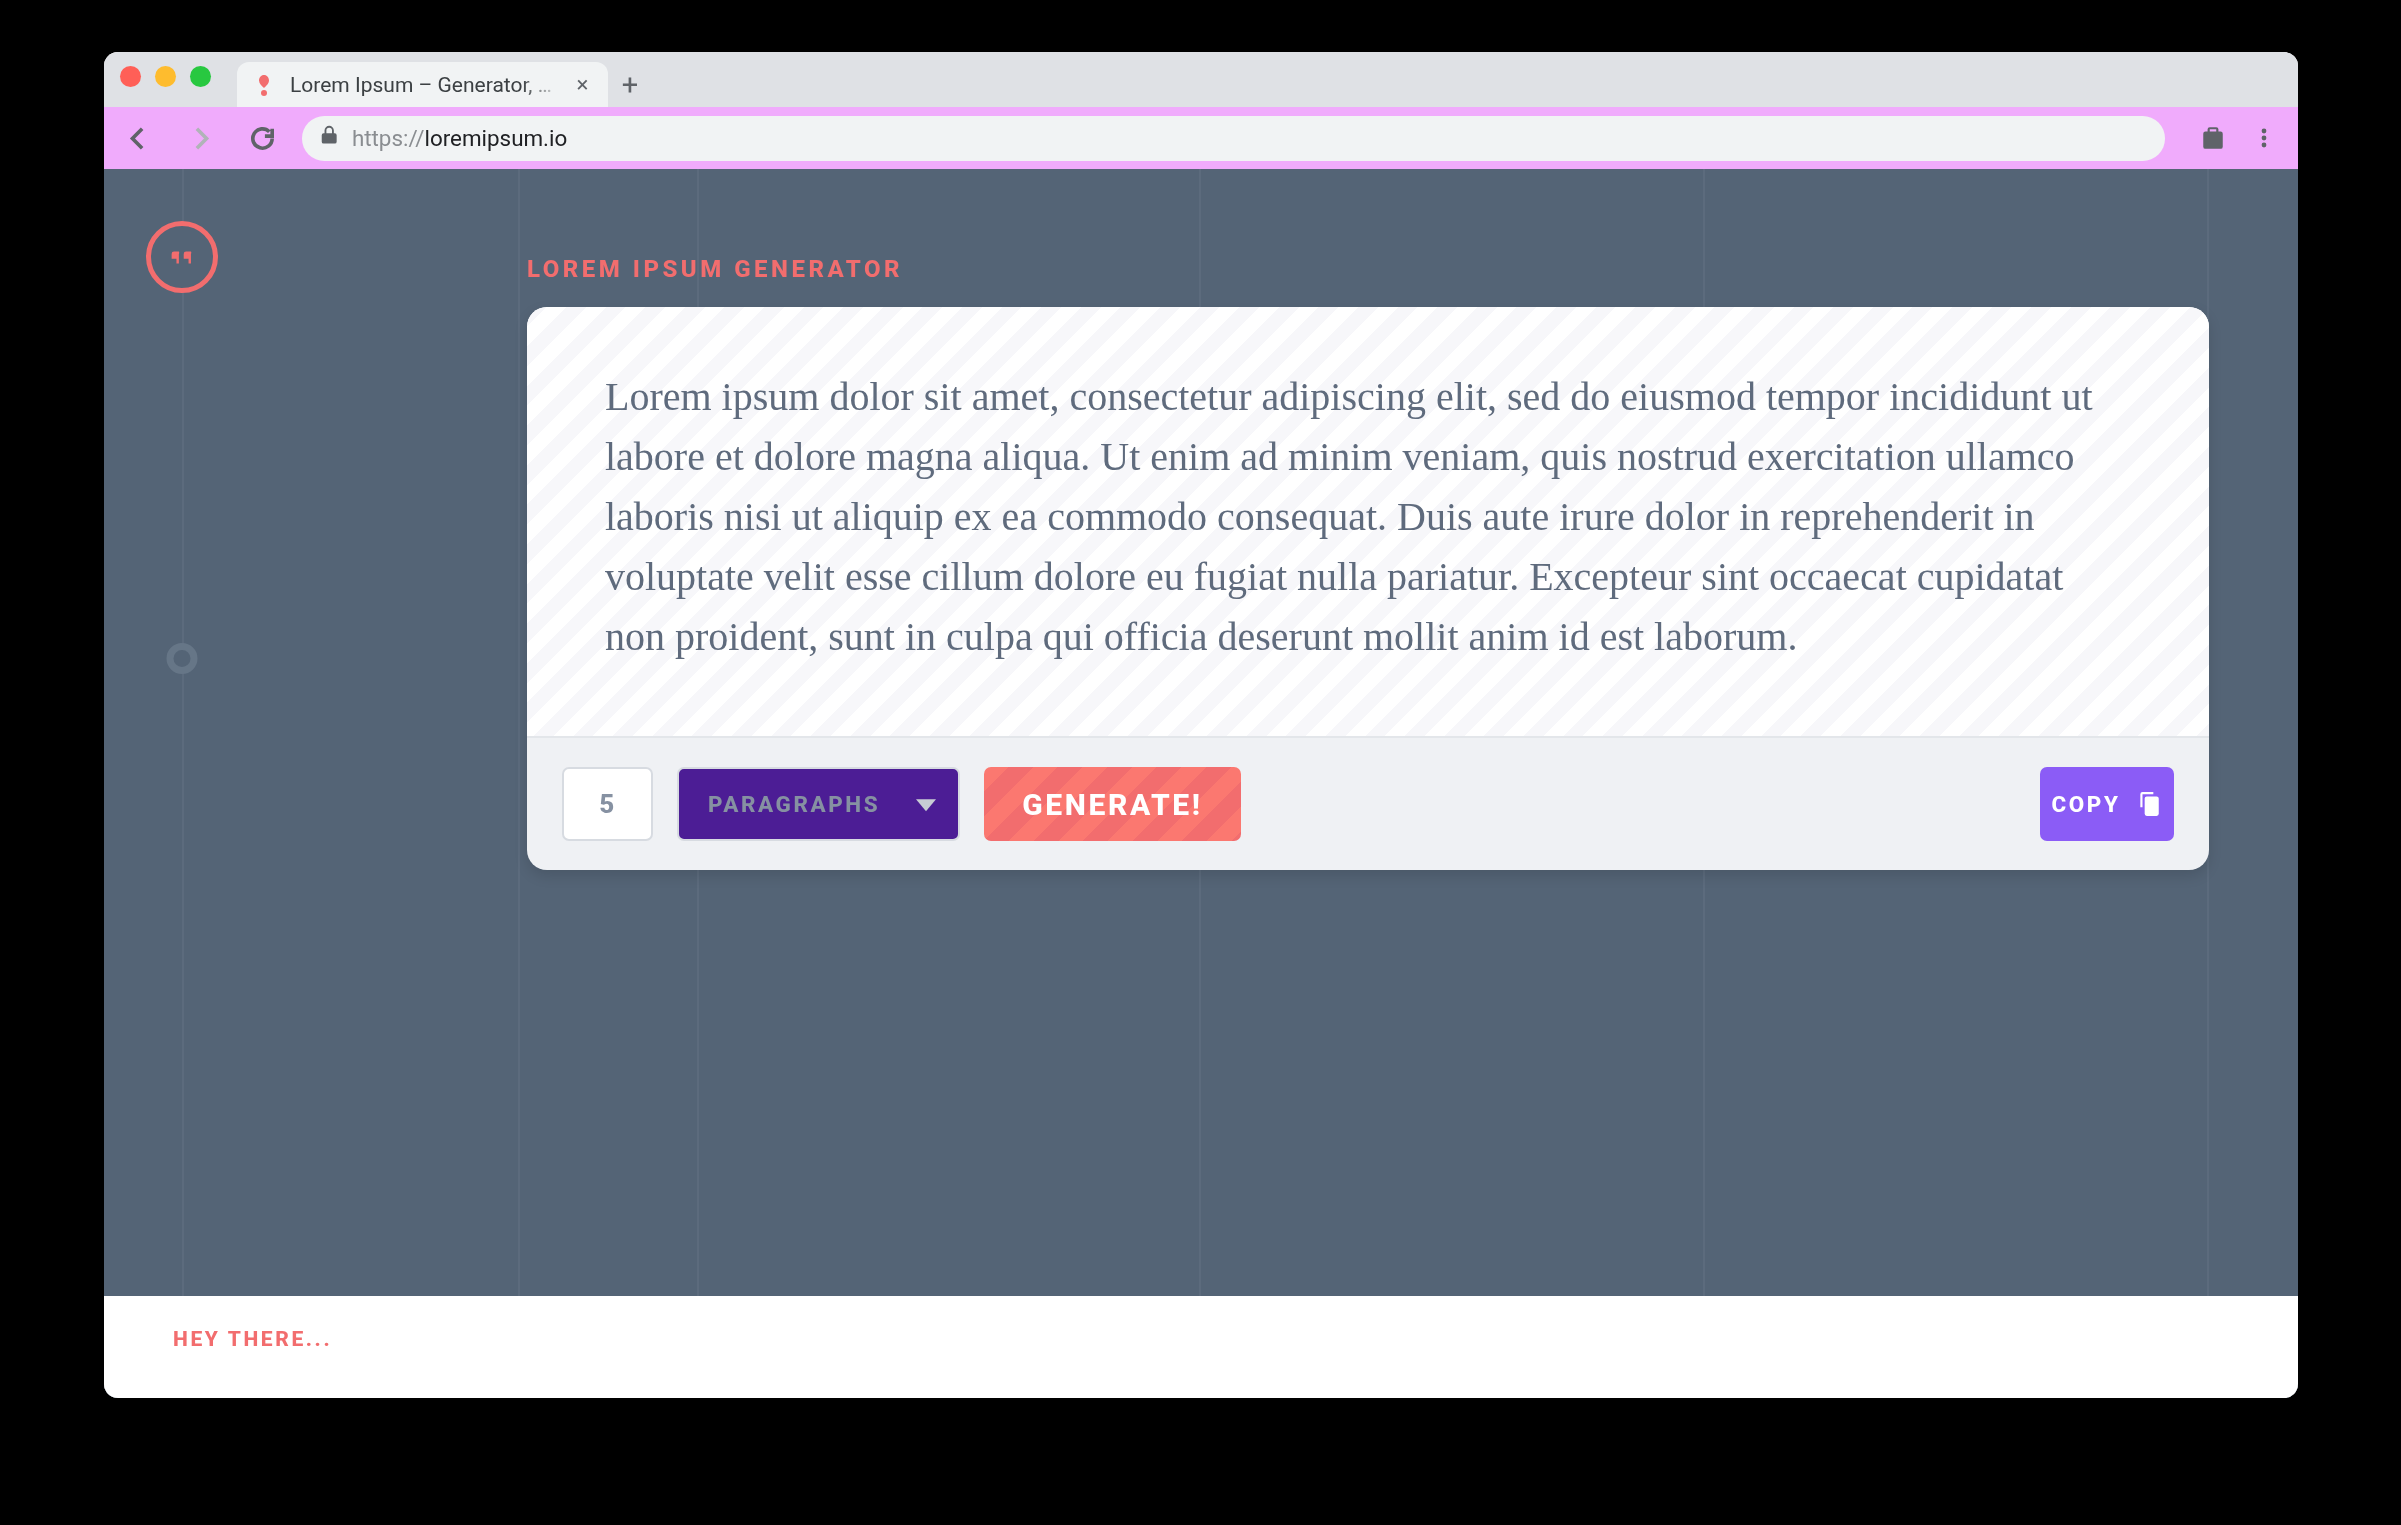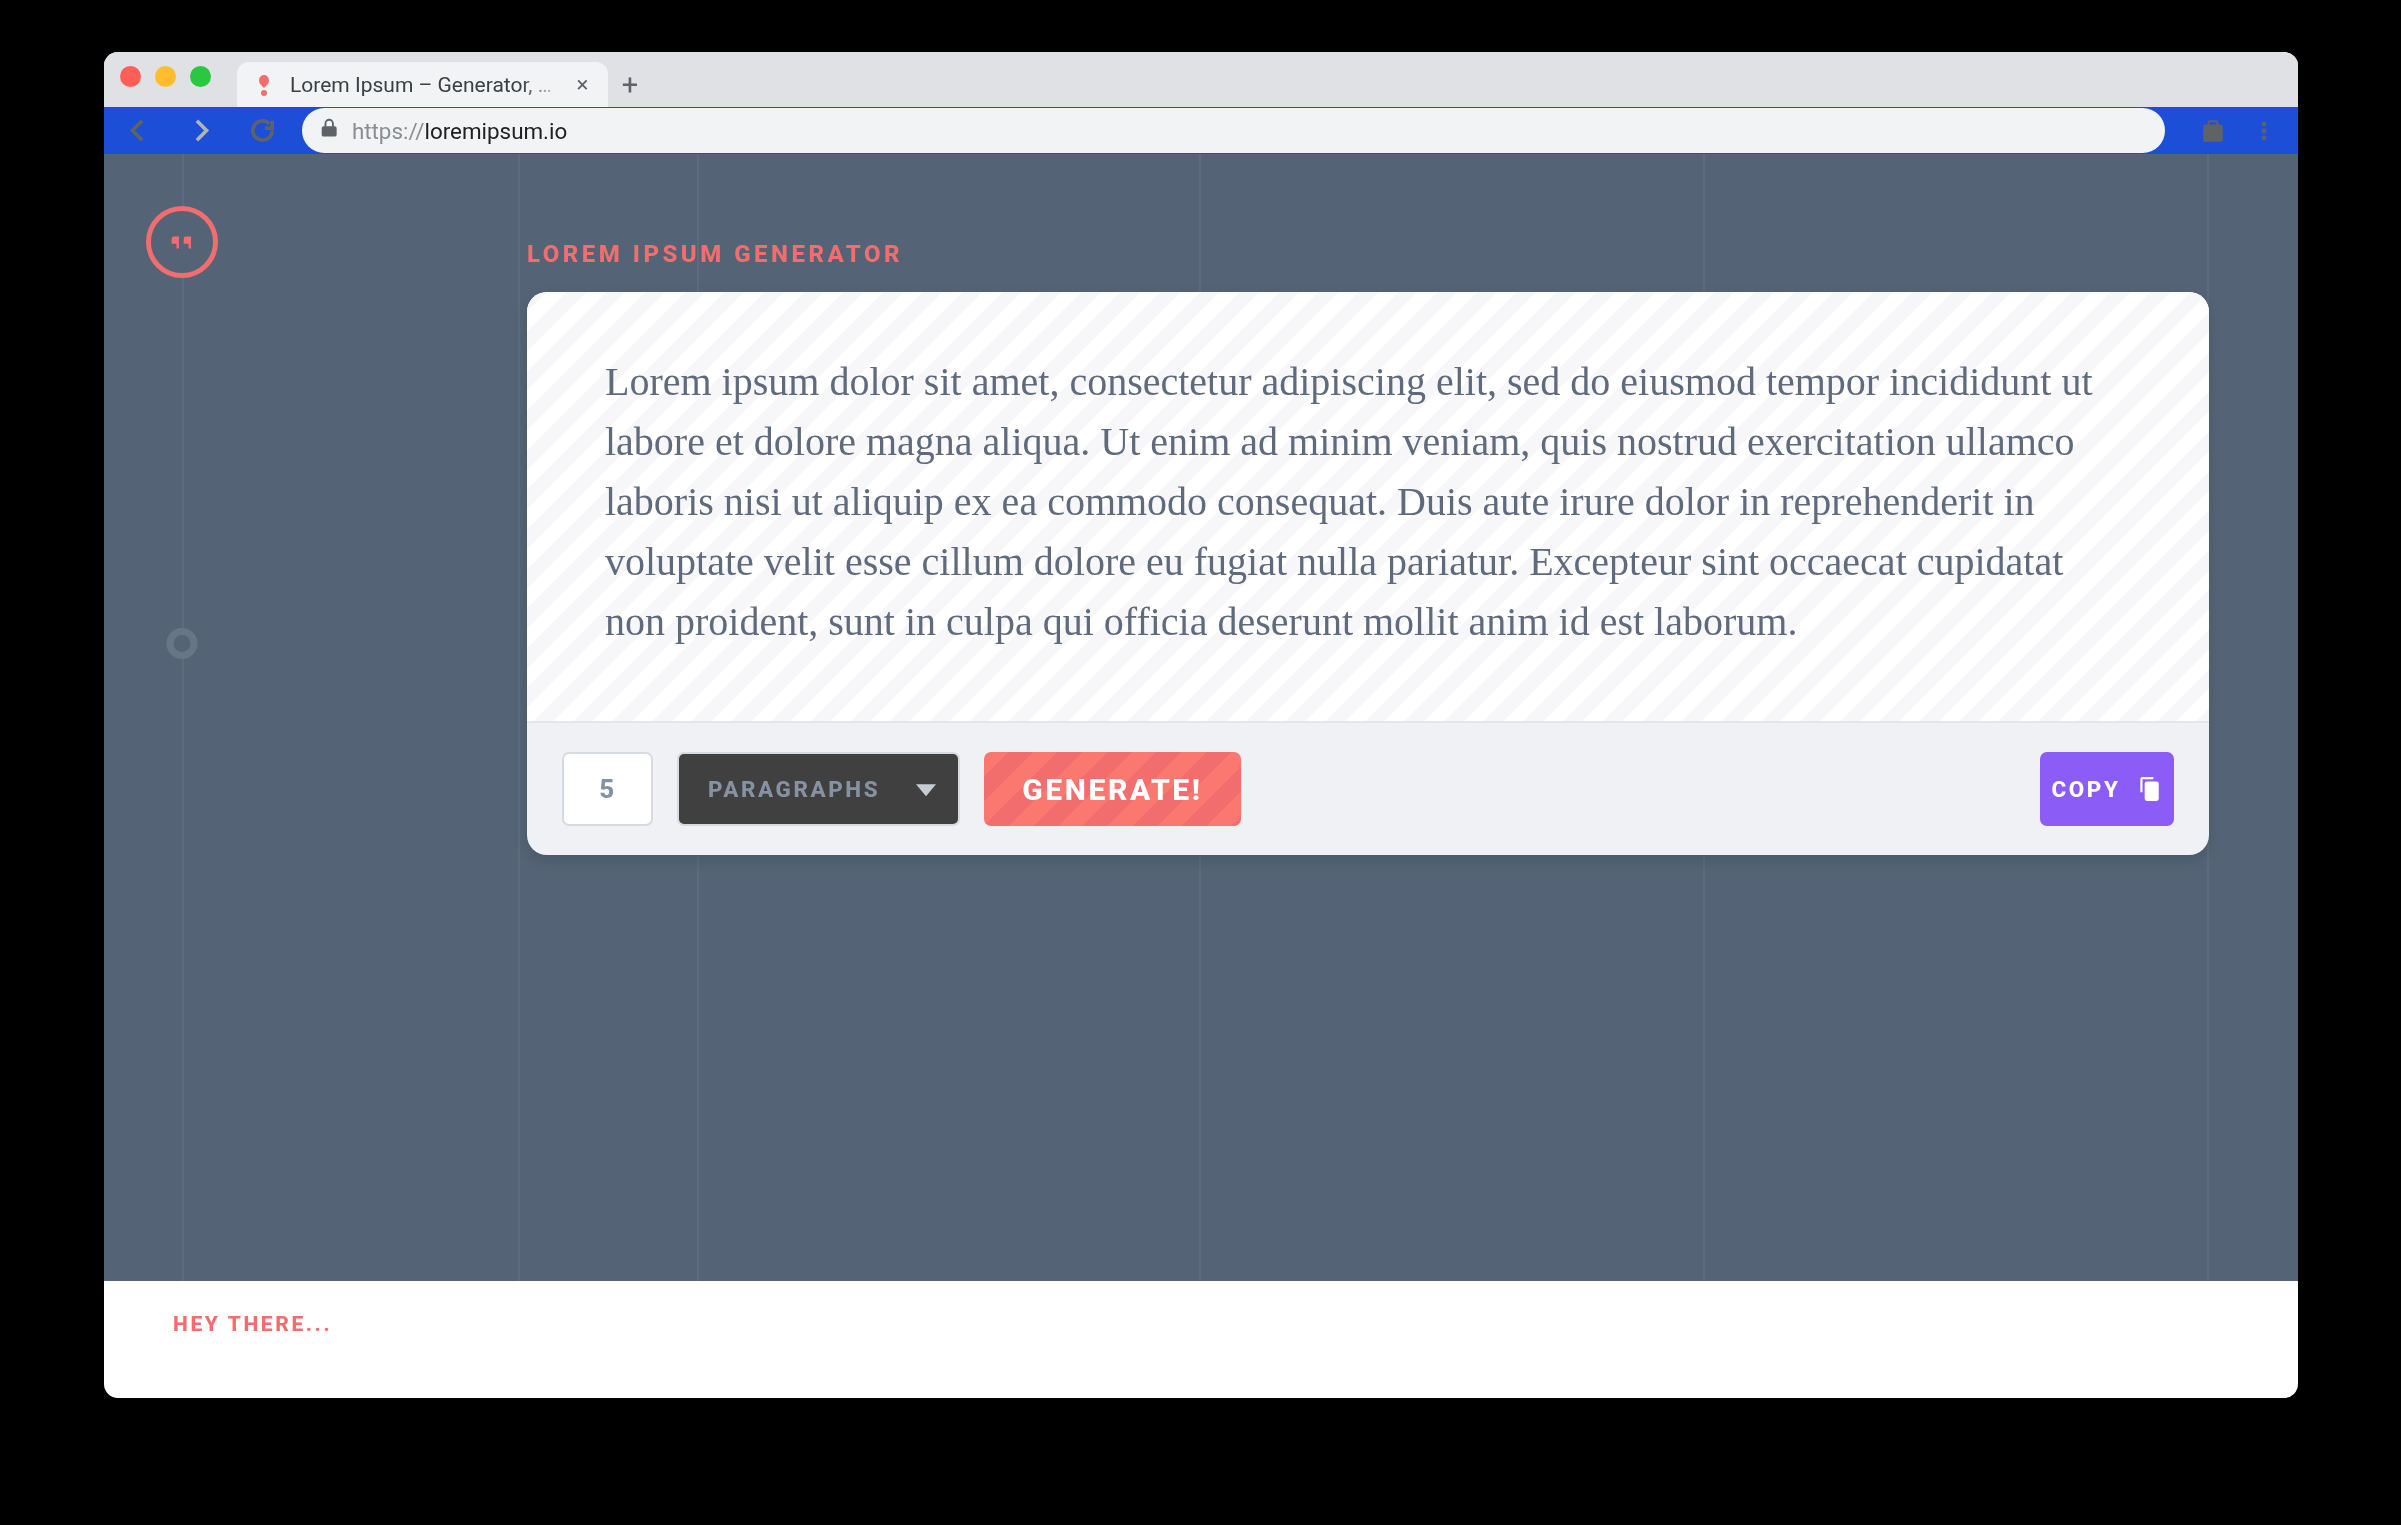--- a/index.html
+++ b/index.html
@@ -43,21 +43,21 @@
     position:relative;
   }
   .tab .favicon { width:24px; height:24px; display:flex; align-items:center; justify-content:center;}
   .tab .title { flex:1; white-space:nowrap; overflow:hidden; text-overflow:ellipsis; mask-image:linear-gradient(90deg,#000 85%,transparent);}
   .tab .close { font-size:22.4px; color:#5f6368; line-height:1;}
   .newtab {
     width:45px; height:45px; display:flex; align-items:center; justify-content:center;
     font-size:29px; color:#5f6368;
   }
   .toolbar {
-    height:47px; background:#1d4ed8; display:flex; align-items:center;
+    height:62px; background:#f0abfc; display:flex; align-items:center;
     padding:0 12px; gap:17px; border-bottom:0px solid #e0e0e0;
   }
   .nav-btn {
     width:45px; height:45px; display:flex; align-items:center; justify-content:center;
     color:#5f6368; border-radius:50%;
   }
   .nav-btn.disabled { color:#b0b3b8; }
   .nav-btn svg { width:29px; height:29px; stroke:currentColor; fill:none; stroke-width:3; }
   .omnibox {
     flex:1; height:45px; background:#f1f3f4; border-radius:22.4px;
@@ -116,21 +116,21 @@
     display:flex; align-items:center; gap:24px;
     padding:29px 35px; background:#eff1f4; border-top:2.6px solid #e3e6ea;
   }
   .qty-input {
     width:91px; height:74px; border:2.6px solid #d7dbe1; background:#fff;
     border-radius:7px; font-size:26px; font-weight:800; color:#8691a2;
     text-align:center; display:flex; align-items:center; justify-content:center;
     letter-spacing:1.7px;
   }
   .type-select {
-    height:74px; padding:0 78px 0 29px; border:2.6px solid #d7dbe1; background:#404040;
+    height:74px; padding:0 78px 0 29px; border:2.6px solid #d7dbe1; background:#4c1d95;
     border-radius:7px; font-size:22.4px; font-weight:800; color:#8691a2;
     letter-spacing:2.6px; display:flex; align-items:center; position:relative;
   }
   .type-select:after{
     content:""; position:absolute; right:22.4px; top:50%;
     border-left:10.4px solid transparent; border-right:10.4px solid transparent;
     border-top:12px solid #c7ccd4; transform:translateY(-40%);
   }
   .gen-btn {
     height:74px; padding:0 38px; border:none; border-radius:7px;

